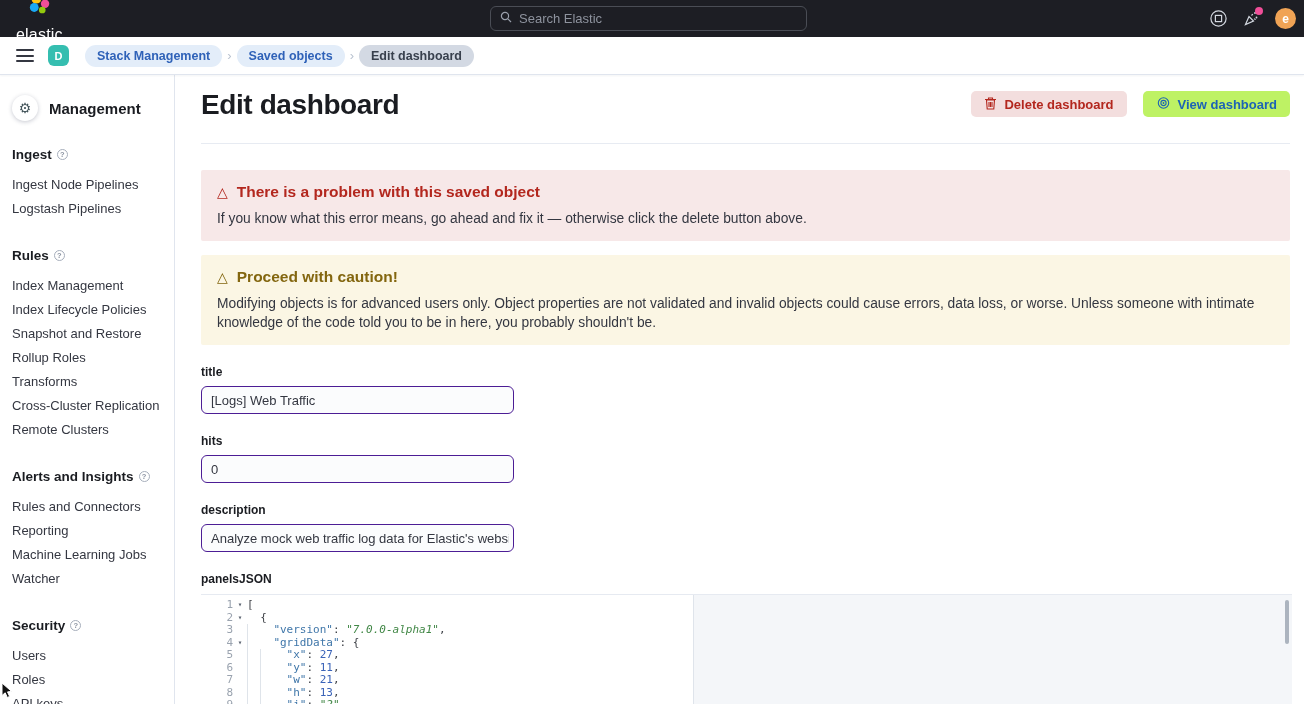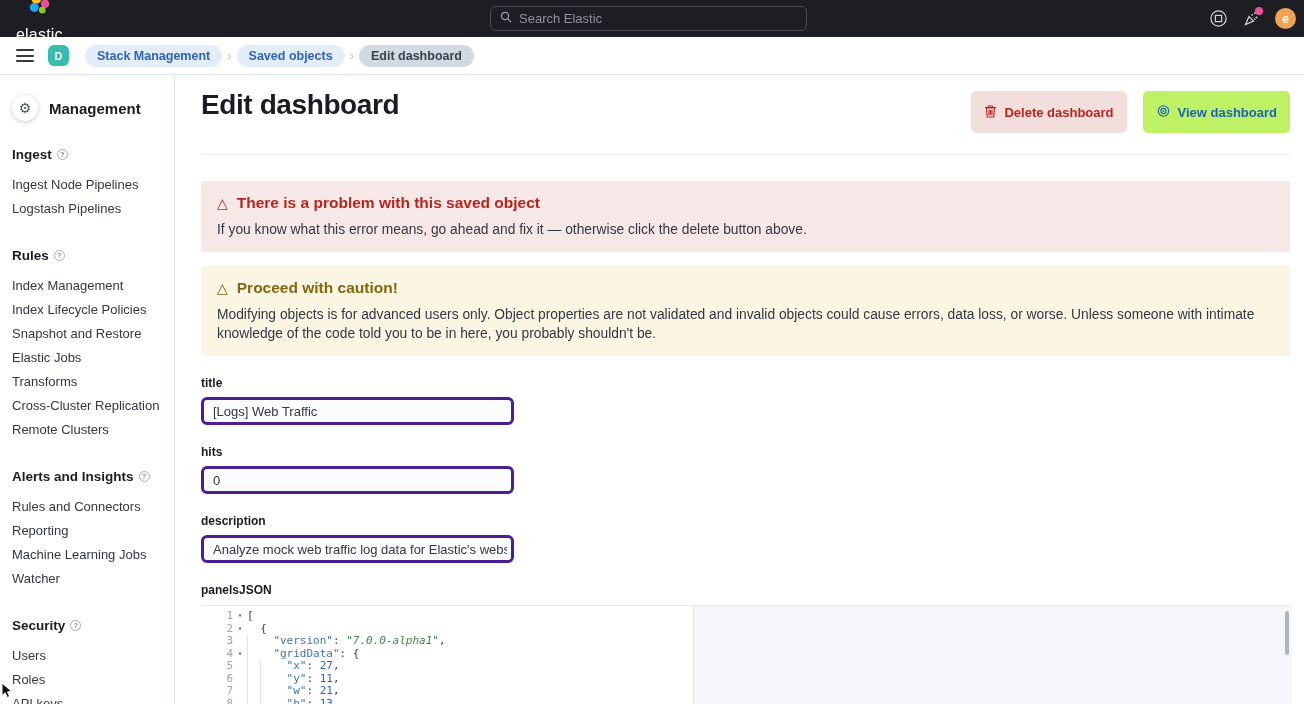--- a/index.html
+++ b/index.html
@@ -49,38 +49,38 @@
   .side-title { font-size:13.5px; font-weight:700; color:#1A1C21; margin-bottom:10px; display:flex; align-items:center; gap:5px; }
   .help-circ { width:11px; height:11px; border:1px solid #A6AEBB; border-radius:50%; color:#8B93A1;
     font-size:7.5px; font-weight:700; display:inline-flex; align-items:center; justify-content:center; }
   .side-item { font-size:13px; color:#343741; padding:4.5px 0; cursor:pointer; }
 
   
   .main { flex:1; padding:13px 14px 0 26px; overflow:hidden; }
   .page-head { display:flex; align-items:flex-start; justify-content:space-between; }
   h1 { font-size:28px; font-weight:700; color:#1A1C21; letter-spacing:-.4px; line-height:34px; }
   .head-actions { display:flex; gap:16px; margin-top:3px; }
-  .btn { height:42px; display:flex; align-items:center; gap:7px; padding:0 13px; border:none;
+  .btn { height:26px; display:flex; align-items:center; gap:7px; padding:0 13px; border:none;
     border-radius:5px; font-size:13px; font-weight:600; font-family:inherit; cursor:pointer; }
   .btn-danger { background:#F3DEDE; color:#B3271E; }
   .btn-view { background:#bef264; color:#1C63B5; }
   .rule { border:none; border-top:1px solid #E7EBF2; margin-top:21px; }
 
   .callout { border-radius:2px; padding:13px 16px; }
   .callout .c-title { font-size:15.5px; font-weight:600; display:flex; align-items:center; gap:9px; }
   .callout .c-body { font-size:13.8px; line-height:19px; color:#343741; margin-top:8px; }
   .callout-danger { background:#F7E8E8; margin-top:26px; }
   .callout-danger .c-title { color:#B3271E; }
   .callout-warning { background:#FBF6E4; margin-top:14px; }
   .callout-warning .c-title { color:#83660F; }
   .warn-glyph { font-size:14px; }
 
   .form-row { margin-top:20px; width:313px; }
   .form-row label { display:block; font-size:12px; font-weight:700; color:#1A1C21; margin-bottom:7px; }
-  .form-row input { width:313px; height:28px; background:#FBFCFD; border:3px solid #4c1d95;
+  .form-row input { width:313px; height:28px; background:#FBFCFD; border:1px solid #4c1d95;
     border-radius:6px; padding:0 4px 0 9px; font-size:13px; color:#343741; font-family:inherit; outline:none; }
 
   
   .ed-label { font-size:12px; font-weight:700; color:#1A1C21; margin-top:20px; }
   .editor { position:relative; margin-top:8px; height:173px; width:1091px; overflow:hidden;
     background:#fff; border-top:1px solid #E6EAF1;
     font-family:"DejaVu Sans Mono","Liberation Mono",monospace; font-size:11px; line-height:12.5px; }
   .pm-shade { position:absolute; left:492px; right:0; top:0; bottom:0; background:#F4F6F9; border-left:1px solid #DFE4EB; }
   .ed-thumb { position:absolute; right:3px; top:5px; width:4px; height:44px; background:#ACB4BF; border-radius:2px; z-index:3; }
   .ed-lines { position:relative; z-index:1; padding-top:4px; }
@@ -177,21 +177,21 @@
           <div class="side-item">Logstash Pipelines</div>
         </div>
         <div class="side-section">
           <div class="side-title">
             <span>Rules</span>
             <span class="help-circ">?</span>
           </div>
           <div class="side-item">Index Management</div>
           <div class="side-item">Index Lifecycle Policies</div>
           <div class="side-item">Snapshot and Restore</div>
-          <div class="side-item">Elastic Jobs</div>
+          <div class="side-item">Rollup Roles</div>
           <div class="side-item">Transforms</div>
           <div class="side-item">Cross-Cluster Replication</div>
           <div class="side-item">Remote Clusters</div>
         </div>
         <div class="side-section">
           <div class="side-title">
             <span>Alerts and Insights</span>
             <span class="help-circ">?</span>
           </div>
           <div class="side-item">Rules and Connectors</div>

